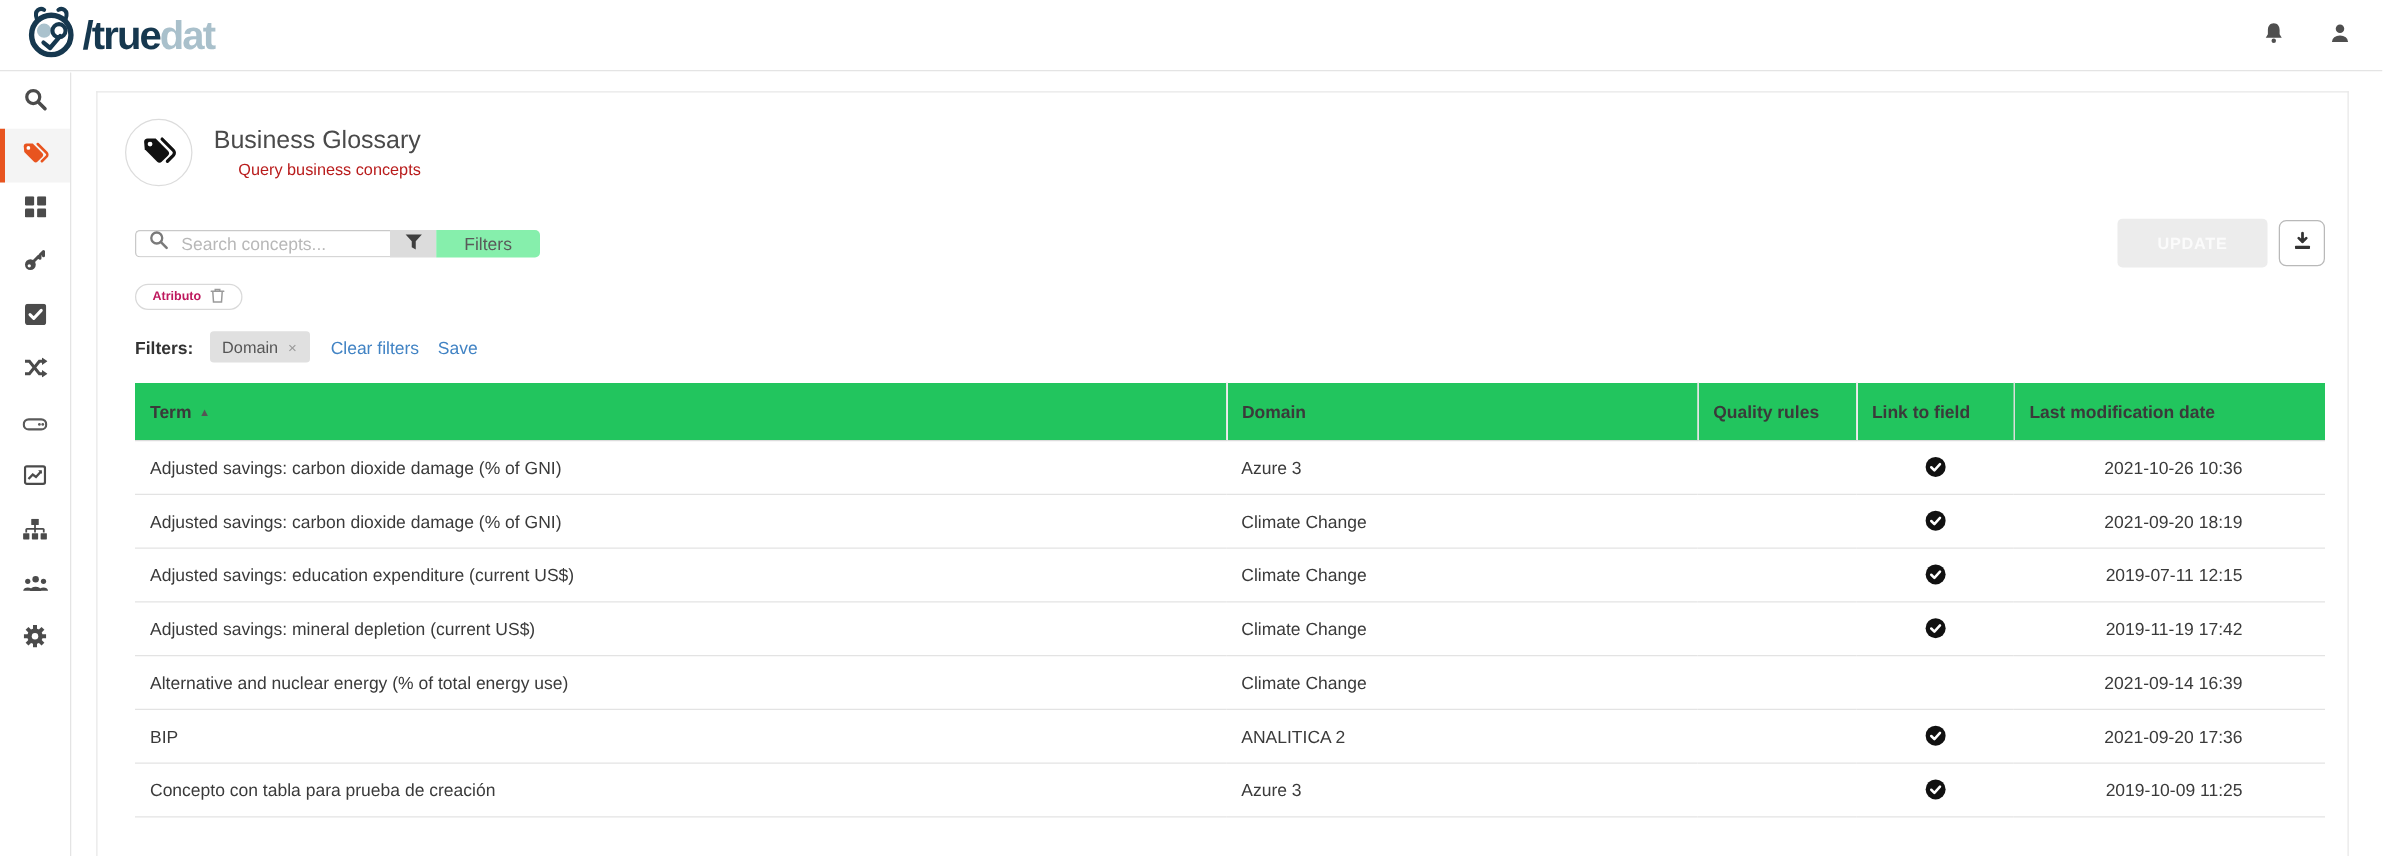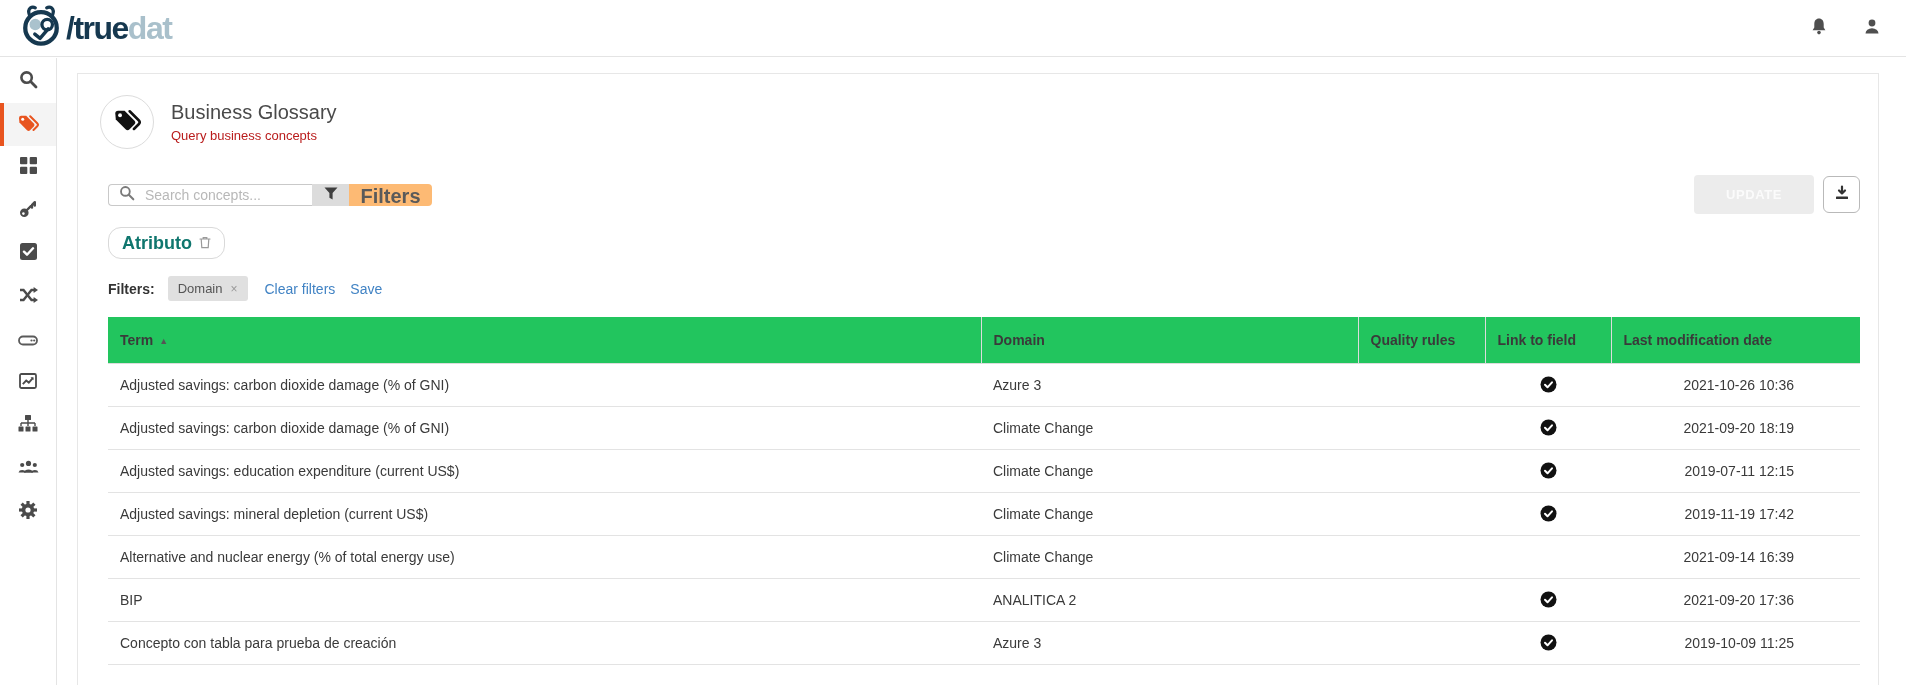--- a/index.html
+++ b/index.html
@@ -22,50 +22,50 @@
   .sidebar{position:absolute; top:58px; left:0; width:57px; bottom:0;
     border-right:1px solid #e4e4e4; background:#fff; padding-top:2px;}
   .side-item{height:43px; display:flex; align-items:center; justify-content:center;
     position:relative; cursor:pointer;}
   .side-item.active{background:#f4f4f4;}
   .side-item.active::before{content:""; position:absolute; left:0; top:0; bottom:0;
     width:4px; background:#e8541f;}
   
   .card{position:absolute; left:77px; top:73px; width:1802px; height:640px;
     border:1px solid #e7e7e7; border-bottom:none; background:#fff;}
-  .card-head{display:flex; align-items:center; gap:17px; padding:21px 0 0 22px;}
+  .card-head{display:flex; align-items:center; gap:17px; padding:21px 0 0 22px;text-align:right;}
   .head-circle{width:54px; height:54px; border-radius:50%; border:1px solid #dcdcdc;
     display:flex; align-items:center; justify-content:center; flex:0 0 auto;}
   .title{font-size:20px; color:#4a4a4a;}
   .subtitle{font-size:13px; color:#b91c1c; margin-top:4px;}
   
   .controls{display:flex; align-items:center; margin:26px 18px 0 30px;}
   .search-group{display:flex; height:22px;}
   .search-box{display:flex; align-items:center; gap:8px; width:204px;
     border:1px solid #c9c9c9; border-right:none; border-radius:4px 0 0 4px; padding:0 10px;}
   .search-box input{border:none; outline:none; font-size:14px; width:150px; color:#444;
     font-family:"Liberation Sans", sans-serif;}
   .search-box input::placeholder{color:#b8b8b8;}
   .funnel-btn{width:37px; background:#dcdcdc; border:none; display:flex;
     align-items:center; justify-content:center; cursor:pointer;}
-  .filters-btn{width:83px; background:#fdba74; border:none; border-radius:0 4px 4px 0;
-    font-size:20px; font-weight:700; color:#5a5a5a; cursor:pointer;
+  .filters-btn{width:83px; background:#86efac; border:none; border-radius:0 4px 4px 0;
+    font-size:14px; font-weight:400; color:#5a5a5a; cursor:pointer;
     font-family:"Liberation Sans", sans-serif;}
   .spacer{flex:1;}
   .update-btn{width:120px; height:39px; background:#ececec; border:none; border-radius:4px;
     color:#fbfbfb; font-weight:bold; font-size:13px; letter-spacing:.6px; cursor:default;
     font-family:"Liberation Sans", sans-serif;}
   .download-btn{width:37px; height:37px; margin-left:9px; background:#fff;
     border:1px solid #b9b9b9; border-radius:6px; display:flex; align-items:center;
     justify-content:center; cursor:pointer;}
   
   .chip-row{margin:13px 0 0 30px;}
-  .pill{display:inline-flex; align-items:center; gap:7px; height:32px; padding:0 13px;
-    border:1px solid #d9d9d9; border-radius:13px; font-size:18px; font-weight:bold;
-    color:#0f766e; background:#fff; cursor:pointer;}
+  .pill{display:inline-flex; align-items:center; gap:7px; height:21px; padding:0 13px;
+    border:1px solid #d9d9d9; border-radius:13px; font-size:10px; font-weight:bold;
+    color:#be185d; background:#fff; cursor:pointer;}
   .filters-row{margin:17px 0 0 30px; display:flex; align-items:center; font-size:14px;}
   .filters-label{font-weight:bold; color:#333;}
   .domain-chip{margin-left:13px; background:#e0e0e0; border-radius:3px; padding:5px 10px;
     font-size:13px; color:#555; display:inline-flex; align-items:center; gap:8px; cursor:pointer;}
   .chip-x{color:#999; font-size:12px; line-height:1;}
   .link{color:#4183c4; text-decoration:none; cursor:pointer;}
   .link.clear{margin-left:17px;} .link.save{margin-left:15px;}
   .badge-row{display:flex; justify-content:flex-end; margin:17px 18px 0 0;}
   .badge{background:#ebebeb; border-radius:3px; padding:5px 11px; font-size:12.5px; color:#4a4a4a;}
   

